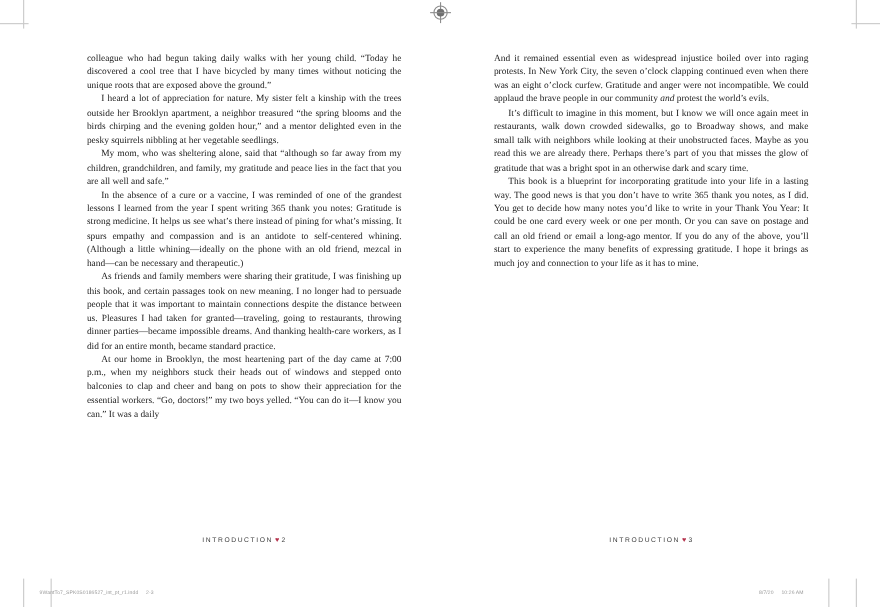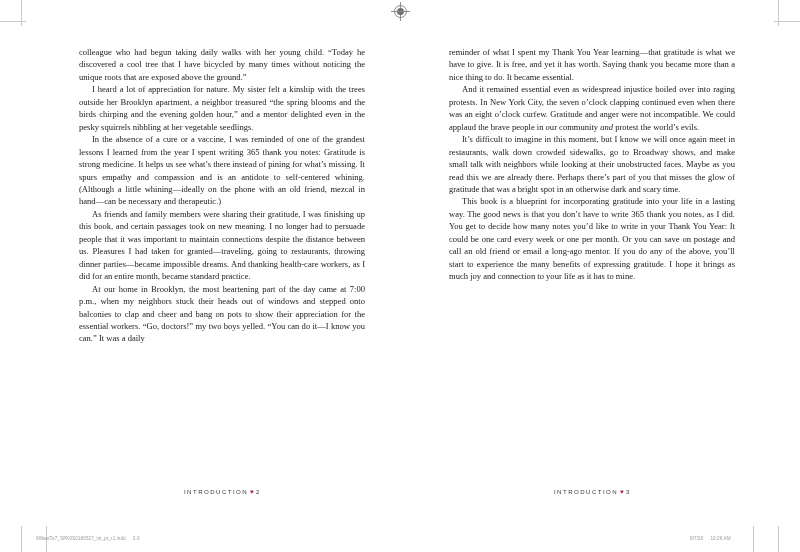--- a/index.html
+++ b/index.html
@@ -146,31 +146,31 @@
   <div class="crop-mark crop-v" style="left:46px; top:526px;"></div>
   <div class="crop-mark crop-v" style="left:753px; top:526px;"></div>
 
   <div class="reg-mark" style="left:394px; top:5px;">
     <div class="reg-core"></div>
   </div>
 
   <div class="page page-left">
     <p class="body-text first-para">colleague who had begun taking daily walks with her young child. “Today he discovered a cool tree that I have bicycled by many times without noticing the unique roots that are exposed above the ground.”</p>
     <p class="body-text">I heard a lot of appreciation for nature. My sister felt a kinship with the trees outside her Brooklyn apartment, a neighbor treasured “the spring blooms and the birds chirping and the evening golden hour,” and a mentor delighted even in the pesky squirrels nibbling at her vegetable seedlings.</p>
+    <p class="body-text">My mom, who was sheltering alone, said that “although so far away from my children, grandchildren, and family, my gratitude and peace lies in the fact that you are all well and safe.”</p>
     <p class="body-text">In the absence of a cure or a vaccine, I was reminded of one of the grandest lessons I learned from the year I spent writing 365 thank you notes: Gratitude is strong medicine. It helps us see what’s there instead of pining for what’s missing. It spurs empathy and compassion and is an antidote to self-centered whining. (Although a little whining—ideally on the phone with an old friend, mezcal in hand—can be necessary and therapeutic.)</p>
     <p class="body-text">As friends and family members were sharing their gratitude, I was finishing up this book, and certain passages took on new meaning. I no longer had to persuade people that it was important to maintain connections despite the distance between us. Pleasures I had taken for granted—traveling, going to restaurants, throwing dinner parties—became impossible dreams. And thanking health-care workers, as I did for an entire month, became standard practice.</p>
     <p class="body-text">At our home in Brooklyn, the most heartening part of the day came at 7:00 p.m., when my neighbors stuck their heads out of windows and stepped onto balconies to clap and cheer and bang on pots to show their appreciation for the essential workers. “Go, doctors!” my two boys yelled. “You can do it—I know you can.” It was a daily</p>
   </div>
 
   <div class="folio folio-left">
     <span>INTRODUCTION</span><span class="heart">♥</span><span class="page-no">2</span>
   </div>
 
   <div class="page page-right">
-    <p class="body-text first-para">reminder of what I spent my Thank You Year learning—that gratitude is what we have to give. It is free, and yet it has worth. Saying thank you became more than a nice thing to do. It became essential.</p>
     <p class="body-text">And it remained essential even as widespread injustice boiled over into raging protests. In New York City, the seven o’clock clapping continued even when there was an eight o’clock curfew. Gratitude and anger were not incompatible. We could applaud the brave people in our community <em>and</em> protest the world’s evils.</p>
     <p class="body-text">It’s difficult to imagine in this moment, but I know we will once again meet in restaurants, walk down crowded sidewalks, go to Broadway shows, and make small talk with neighbors while looking at their unobstructed faces. Maybe as you read this we are already there. Perhaps there’s part of you that misses the glow of gratitude that was a bright spot in an otherwise dark and scary time.</p>
     <p class="body-text">This book is a blueprint for incorporating gratitude into your life in a lasting way. The good news is that you don’t have to write 365 thank you notes, as I did. You get to decide how many notes you’d like to write in your Thank You Year: It could be one card every week or one per month. Or you can save on postage and call an old friend or email a long-ago mentor. If you do any of the above, you’ll start to experience the many benefits of expressing gratitude. I hope it brings as much joy and connection to your life as it has to mine.</p>
   </div>
 
   <div class="folio folio-right">
     <span>INTRODUCTION</span><span class="heart">♥</span><span class="page-no">3</span>
   </div>
 
   <div class="slug slug-left">

